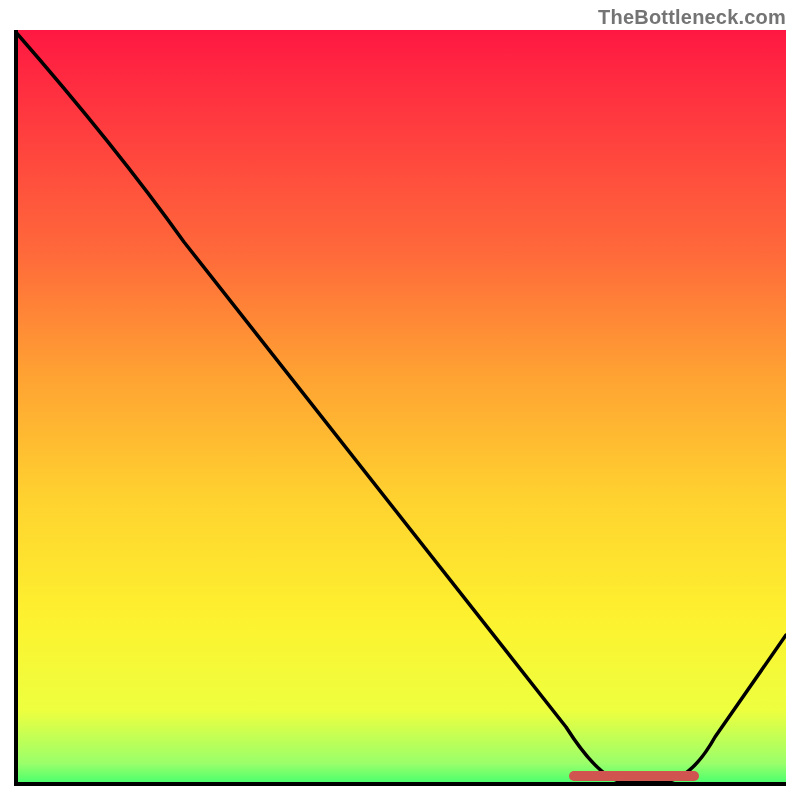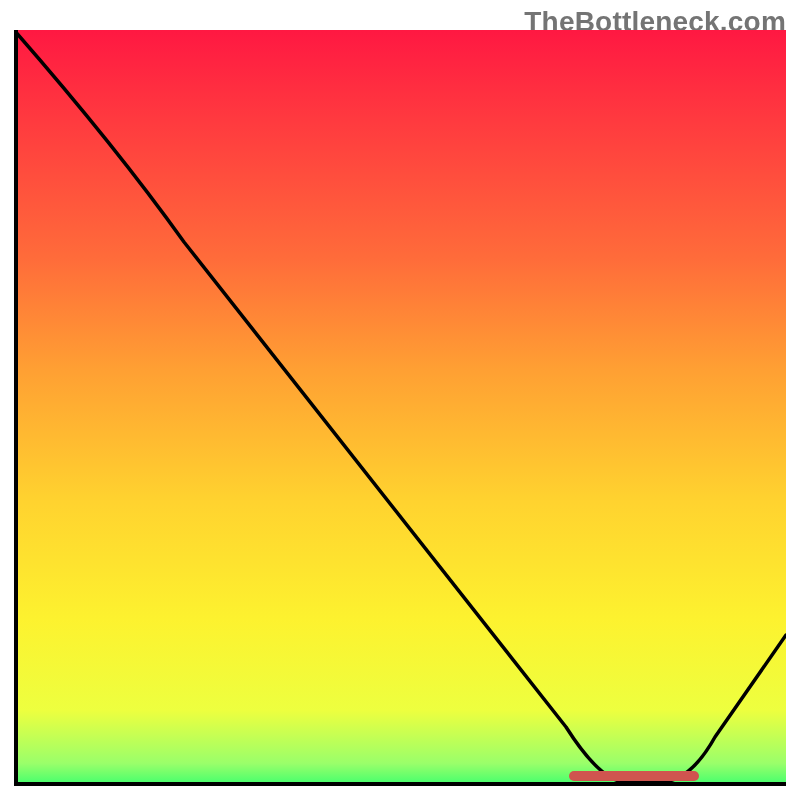--- a/index.html
+++ b/index.html
@@ -13,21 +13,21 @@
   }
   .container {
     position: relative;
     width: 800px;
     height: 800px;
   }
   .watermark {
     position: absolute;
     top: 6px;
     right: 14px;
-    font-size: 28px;
+    font-size: 20px;
     font-weight: bold;
     color: #747474;
     letter-spacing: 0.2px;
   }
   .plot {
     position: absolute;
     left: 14px;
     top: 30px;
     width: 772px;
     height: 756px;

